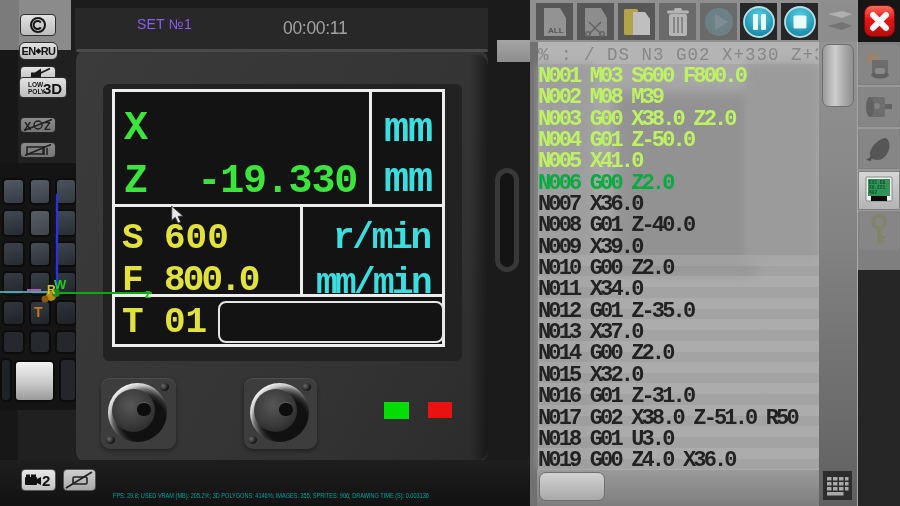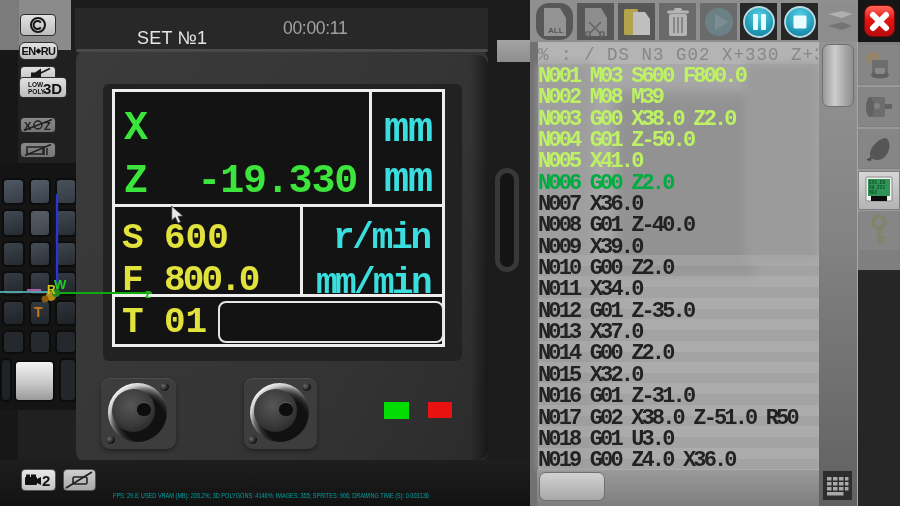--- a/index.html
+++ b/index.html
@@ -19,21 +19,21 @@
 <body>
 <div id="stage">
 
   <div class="abs" style="left:0;top:0;width:71px;height:50px;background:#8b8b8b;"></div>
   <div class="abs" style="left:0;top:0;width:19px;height:50px;background:#7b7b7b;"></div>
   <div class="abs" style="left:0;top:50px;width:100px;height:456px;background:#202020;"></div>
   <div class="abs" style="left:0;top:50px;width:18px;height:410px;background:#171717;"></div>
 
   <div class="abs" style="left:71px;top:0;width:459px;height:10px;background:#1c1c1c;"></div>
   <div class="abs" style="left:75px;top:8px;width:455px;height:41px;background:#282828;"></div>
-  <div class="abs" style="left:137px;top:16px;width:120px;height:24px;color:#e5e5e5;font-size:18px;letter-spacing:0.2px;margin-top:12px;">SET №1</div>
+  <div class="abs" style="left:137px;top:16px;width:120px;height:24px;color:#8b5cf6;font-size:14px;letter-spacing:0.2px;">SET №1</div>
   <div class="abs" style="left:283px;top:18px;width:100px;height:24px;color:#a2a2a2;font-size:17.5px;letter-spacing:-0.3px;">00:00:11</div>
 
   <div class="abs" style="left:0;top:163px;width:82px;height:247px;background:#141414;"></div>
   <div class="key" style="left:2px;top:178px;width:23px;height:27px;background:linear-gradient(165deg,#4f5863,#363c44);"></div>
   <div class="key" style="left:29px;top:178px;width:22px;height:27px;background:linear-gradient(165deg,#555e69,#3a4049);"></div>
   <div class="key" style="left:55px;top:178px;width:22px;height:27px;background:linear-gradient(165deg,#49525c,#343a42);"></div>
   <div class="key" style="left:2px;top:209px;width:23px;height:28px;background:linear-gradient(165deg,#414952,#262b32);"></div>
   <div class="key" style="left:29px;top:209px;width:22px;height:28px;background:linear-gradient(165deg,#585e66,#41464c);"></div>
   <div class="key" style="left:55px;top:209px;width:22px;height:28px;background:linear-gradient(165deg,#414952,#282d34);"></div>
   <div class="key" style="left:2px;top:241px;width:23px;height:26px;background:linear-gradient(165deg,#3c434c,#272b31);"></div>
@@ -220,21 +220,21 @@
         <rect x="4" y="16" width="4.5" height="3.5"></rect>
           <rect x="10" y="16" width="4.5" height="3.5"></rect>
           <rect x="16" y="16" width="4.5" height="3.5"></rect>
           <rect x="22" y="16" width="3.5" height="3.5"></rect>
         <rect x="4" y="21" width="16.5" height="3.5"></rect>
       </g>
     </svg>
   </div>
 
   <div class="abs" style="left:530px;top:0;width:328px;height:42px;background:#8f8f8f;"></div>
-  <div class="abs tcell" style="left:536px;border-radius:13px;">
+  <div class="abs tcell" style="left:536px;">
       <svg width="30" height="32" viewBox="0 0 30 32" opacity="0.45">
      <path d="M4 2 L20 2 L26 12 L26 30 L4 30 Z" fill="#dcdcdc"></path>
      <text x="8" y="27" font-family="Liberation Sans" font-size="8" font-weight="bold" fill="#555">ALL</text>
       </svg>
     </div>
   <div class="abs tcell" style="left:577px;">
       <svg width="30" height="32" viewBox="0 0 30 32" opacity="0.42">
      <path d="M4 2 L20 2 L26 12 L26 30 L4 30 Z" fill="#d8d8d8"></path>
      <g stroke="#777" stroke-width="1.6" fill="none">
           <line x1="8" y1="16" x2="20" y2="28"></line>

